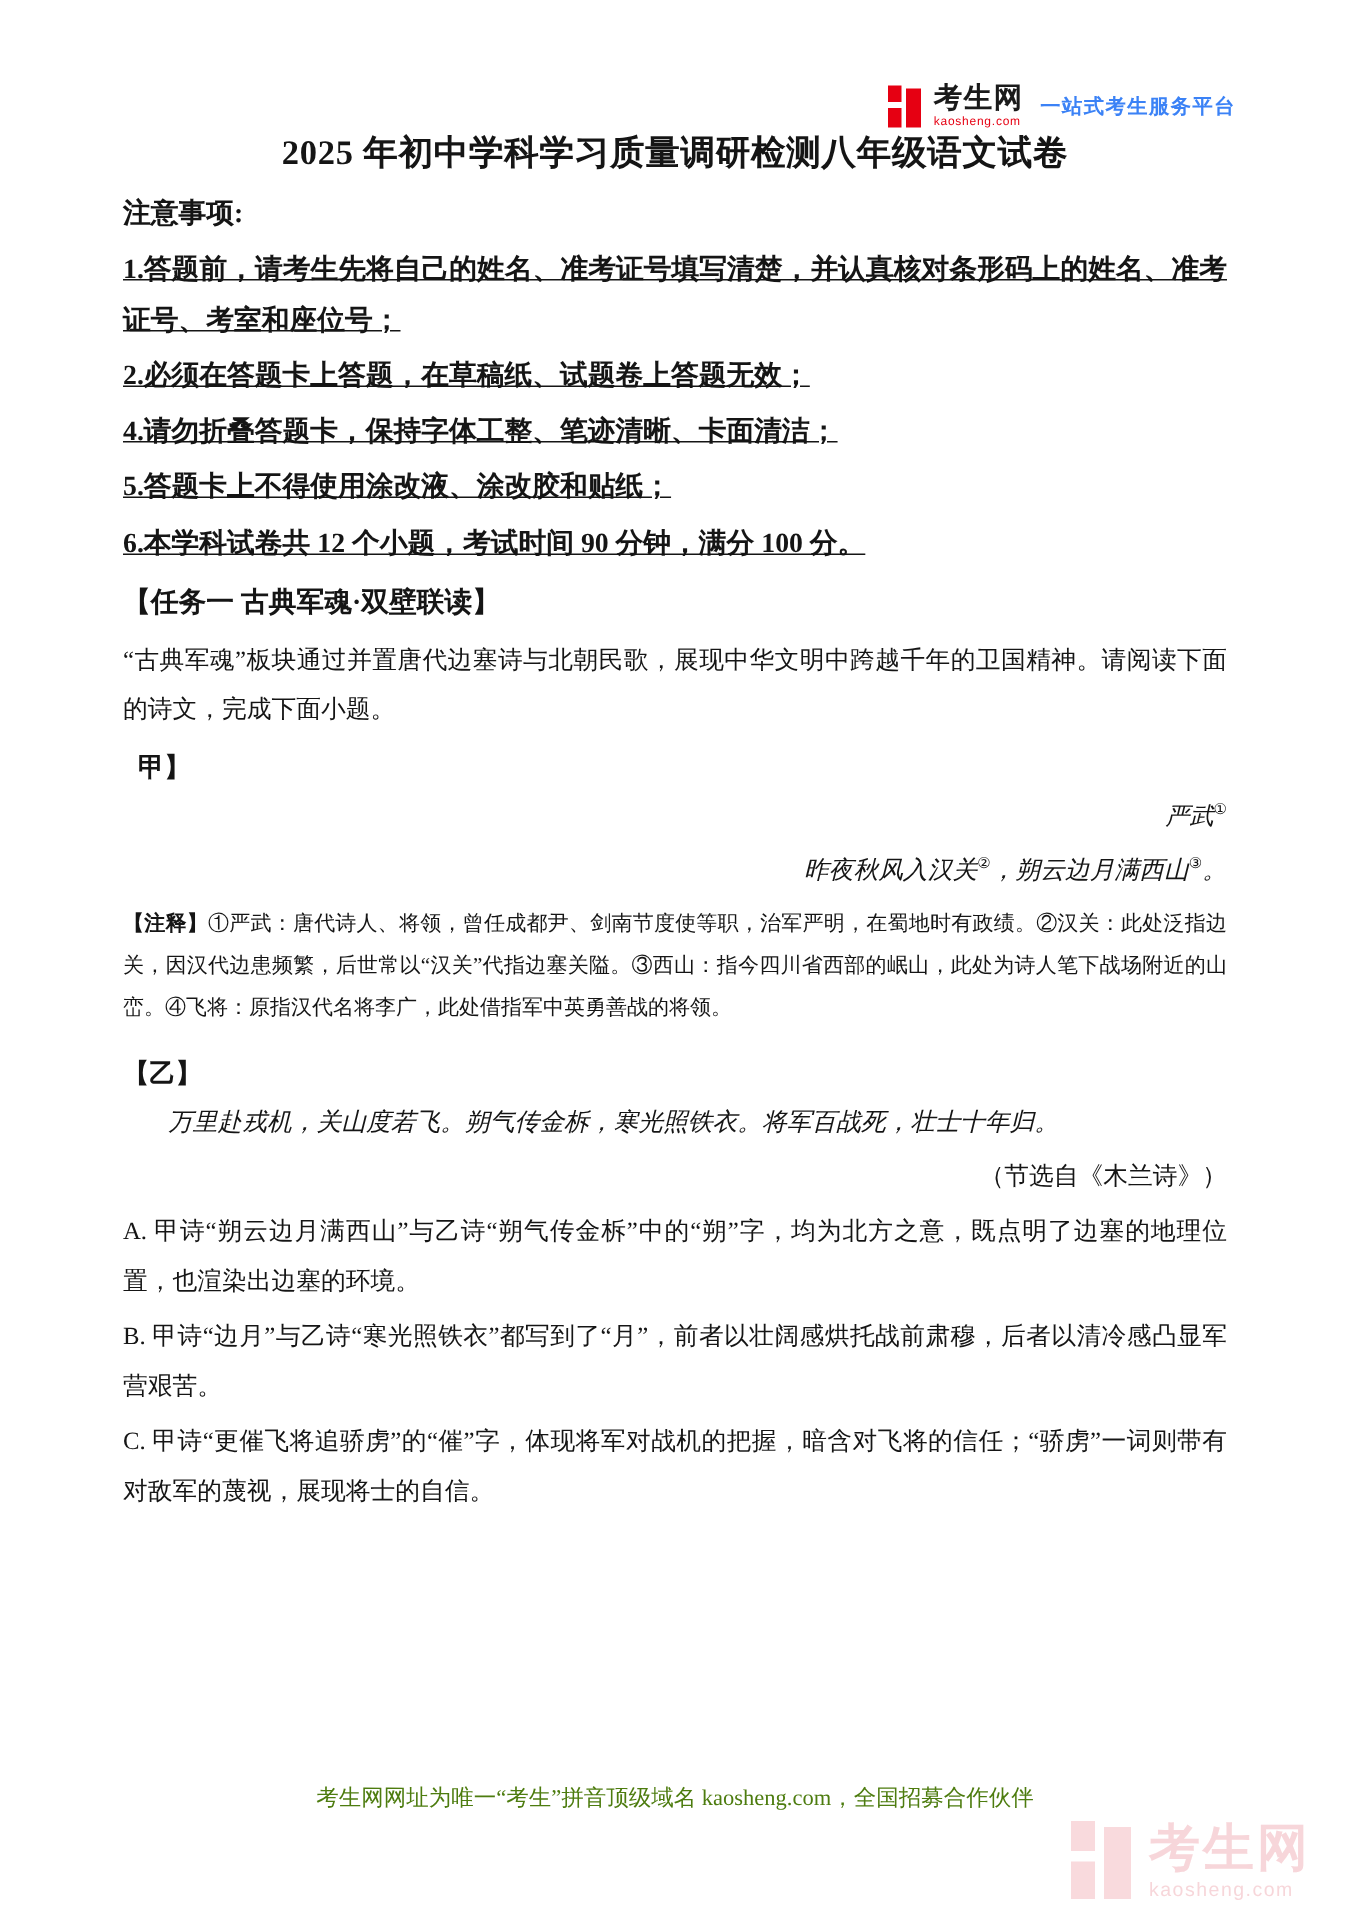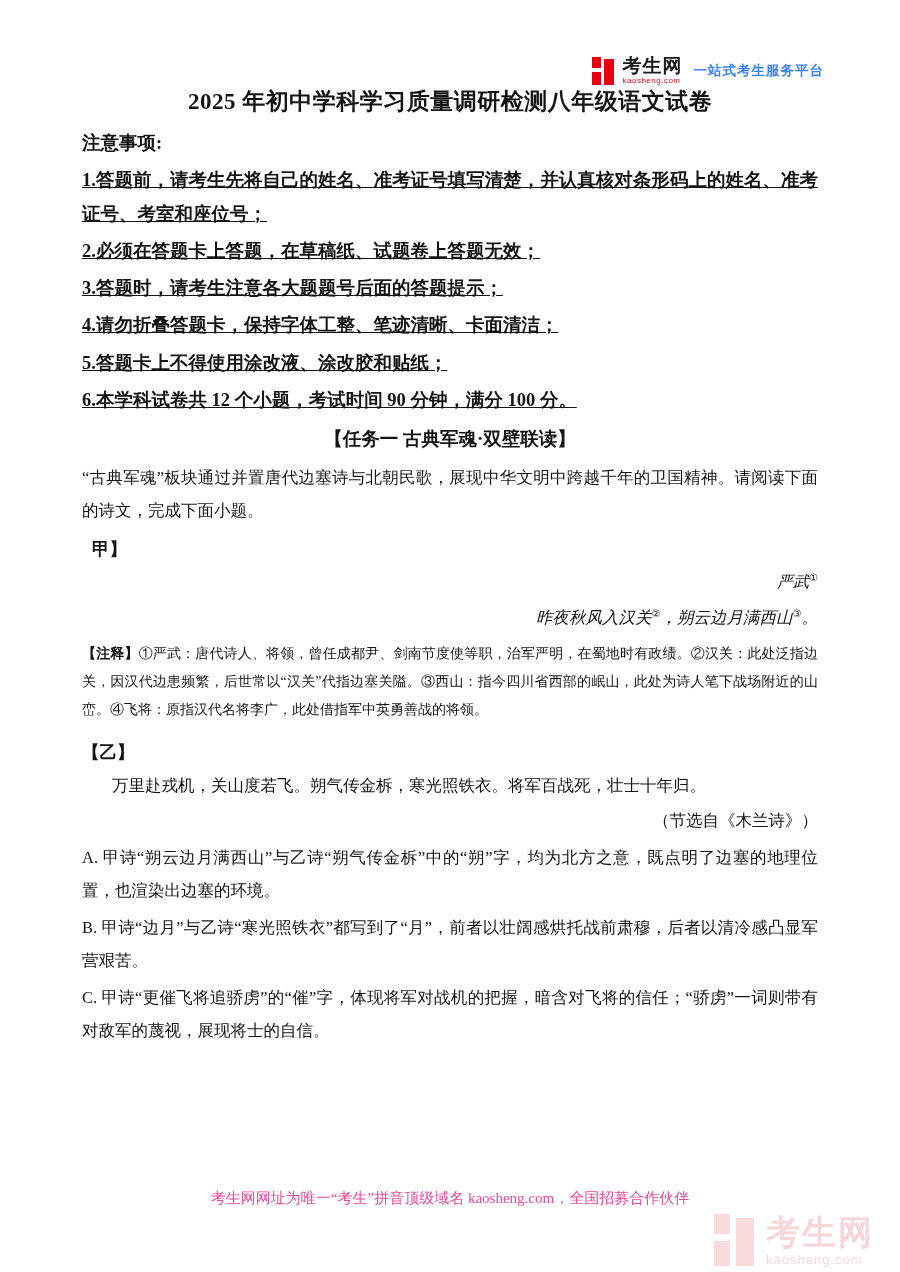--- a/index.html
+++ b/index.html
@@ -51,21 +51,21 @@
     font-size:18.5px; font-weight:700; line-height:1.8;
   }
   .notice-item {
     margin:4px 0 0 0;
     font-size:18.5px; font-weight:700; line-height:1.8;
     text-align:justify;
     text-decoration:underline;
   }
   .section-heading {
     margin-top:6px;
-    text-align:center;
+    text-align:left;
     font-size:18.5px; font-weight:700; line-height:1.8;
   }
   .body-par {
     margin:4px 0 0 0;
     font-size:16.5px; line-height:2.0;
     text-align:justify;
   }
   .part-label {
     margin-top:8px;
     font-size:17.5px; font-weight:700; line-height:1.7;
@@ -74,35 +74,35 @@
   .poem-line {
     text-align:right;
     font-size:16.5px; font-style:italic; line-height:2.2;
   }
   .poem-title { font-size:16px; }
   sup.fn { font-size:10px; font-style:normal; vertical-align:super; }
   .notes-par { margin-top:4px; font-size:14px; line-height:2.0; text-align:justify; }
   .notes-label { font-weight:700; }
   .yi-label { margin-top:10px; }
   .yi-line {
-    font-size:16.5px; line-height:2.2;
+    font-size:16.5px; font-style:italic; line-height:2.2;
     padding-left:30px;
   }
   .source-line {
     font-size:16.5px; line-height:2.0;
     text-align:right;
   }
   .question-stem { margin-top:8px; font-size:16.5px; line-height:2.0; }
   .option { margin:4px 0 0 0; font-size:16.5px; line-height:2.0; text-align:justify; }
 
   
   .footer-note {
     position:absolute; left:0; right:0; bottom:64px;
     text-align:center;
-    font-size:15px; color:#ec4899;
+    font-size:15px; color:#4d7c0f;
   }
 
   
   .watermark {
     position:absolute; right:26px; bottom:6px;
     display:flex; align-items:center; gap:8px;
     opacity:0.85;
   }
   .wm-icon { position:relative; width:44px; height:52px; }
   .wm-icon .blk { position:absolute; background:#f8d4d8; }
@@ -137,21 +137,20 @@
     <span class="brand-tagline">一站式考生服务平台</span>
   </div>
 
   <div class="content">
 
     <div class="doc-title">2025 年初中学科学习质量调研检测八年级语文试卷</div>
 
     <div class="notice-heading">注意事项:</div>
     <p class="notice-item">1.答题前，请考生先将自己的姓名、准考证号填写清楚，并认真核对条形码上的姓名、准考证号、考室和座位号；</p>
     <p class="notice-item">2.必须在答题卡上答题，在草稿纸、试题卷上答题无效；</p>
-    <p class="notice-item">3.答题时，请考生注意各大题题号后面的答题提示；</p>
     <p class="notice-item">4.请勿折叠答题卡，保持字体工整、笔迹清晰、卡面清洁；</p>
     <p class="notice-item">5.答题卡上不得使用涂改液、涂改胶和贴纸；</p>
     <p class="notice-item">6.本学科试卷共 12 个小题，考试时间 90 分钟，满分 100 分。</p>
 
     <div class="section-heading">【任务一 古典军魂·双壁联读】</div>
     <p class="body-par">“古典军魂”板块通过并置唐代边塞诗与北朝民歌，展现中华文明中跨越千年的卫国精神。请阅读下面的诗文，完成下面小题。</p>
 
     <div class="part-label jia-label">甲】</div>
 
     <div class="poem-line poem-title">

